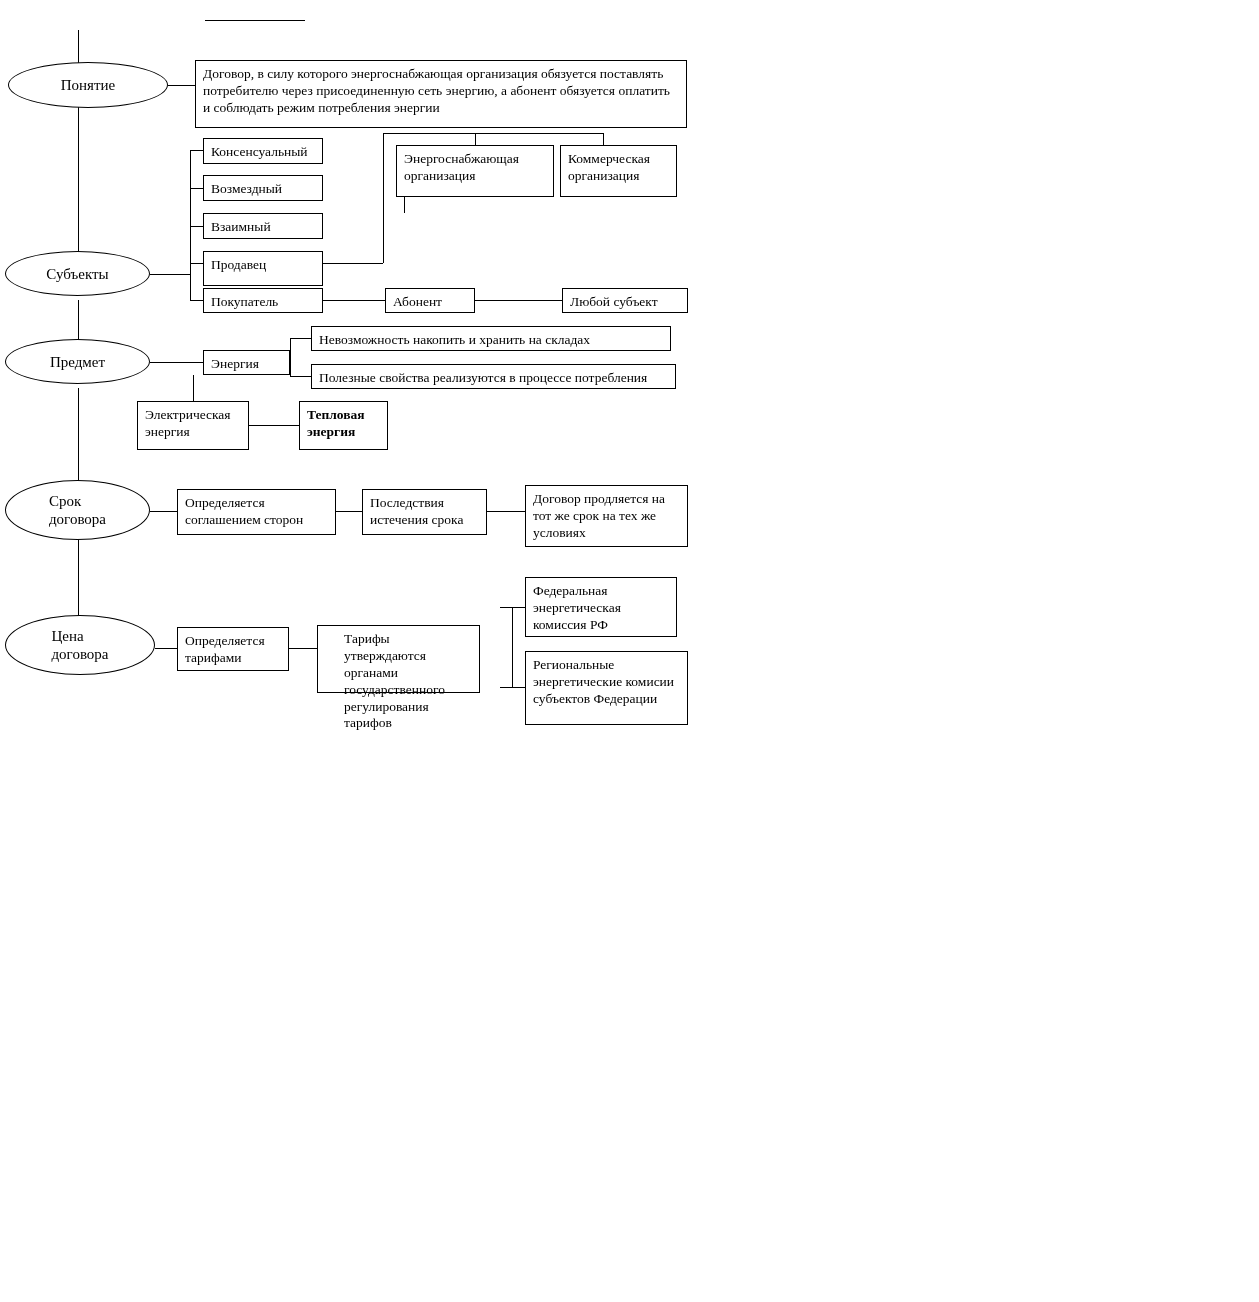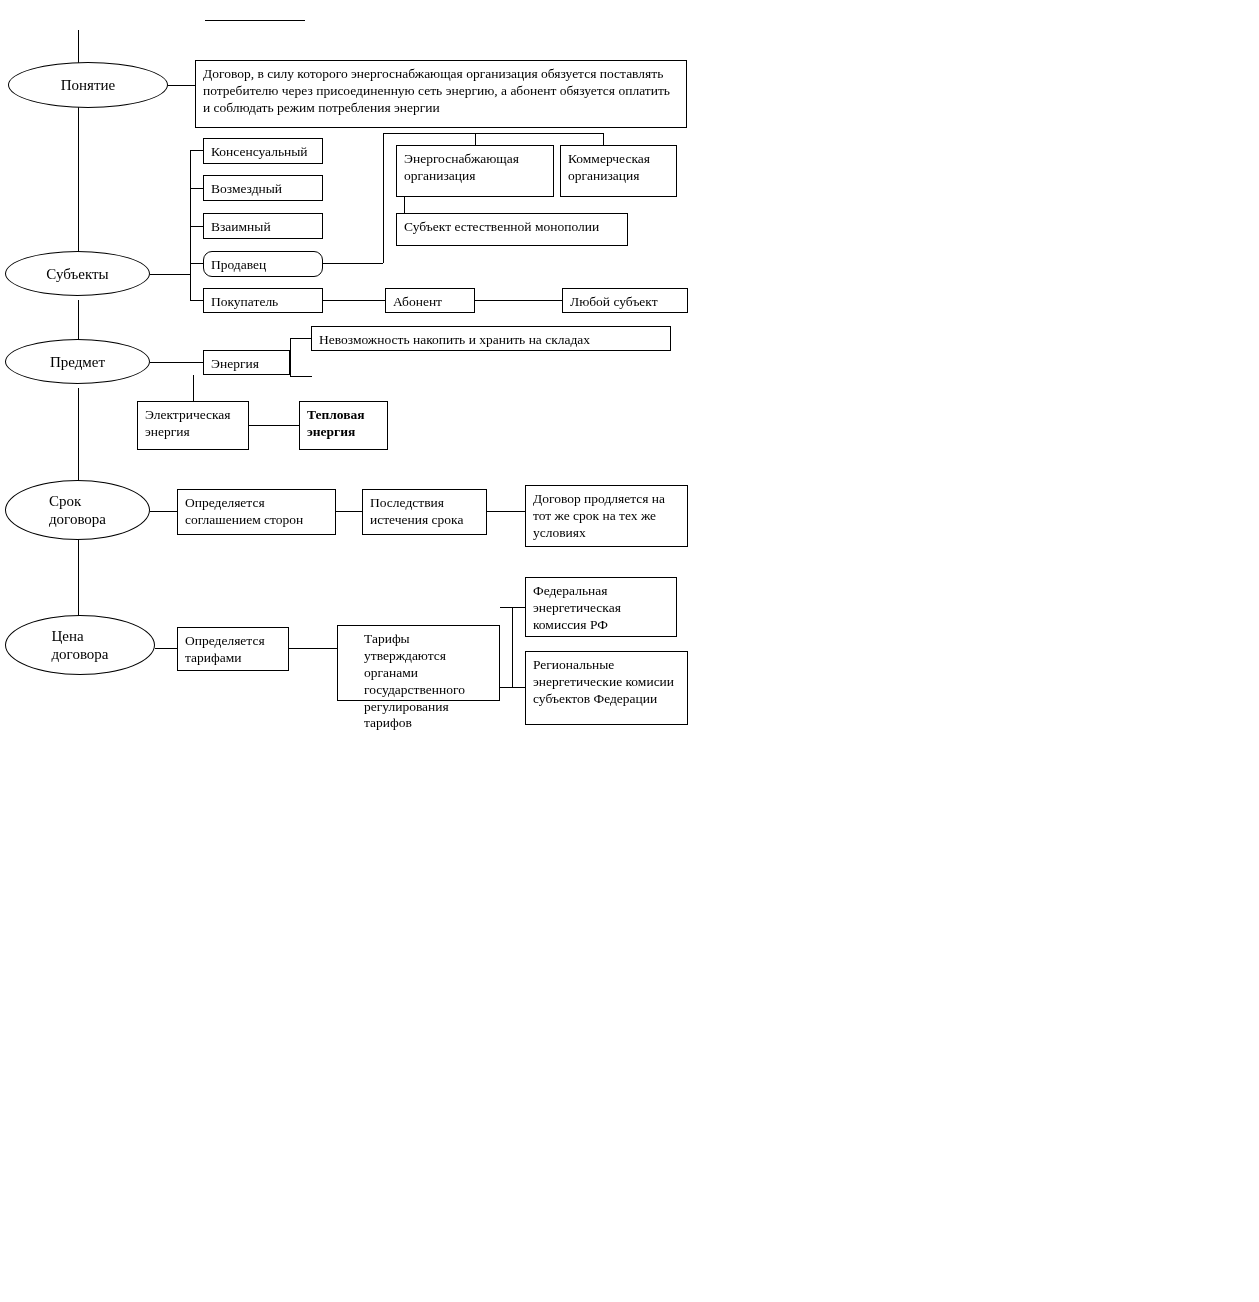--- a/index.html
+++ b/index.html
@@ -81,51 +81,51 @@
   <div class="node" style="left:203px; top:213px; width:120px; height:26px;">Взаимный</div>
 
   <div class="ellipse" style="left:5px; top:251px; width:145px; height:45px;">
     <span>Субъекты</span>
   </div>
   <div class="line hline" style="left:150px; top:274px; width:40px;"></div>
   <div class="line vline" style="left:190px; top:263px; height:37px;"></div>
   <div class="line hline" style="left:190px; top:263px; width:14px;"></div>
   <div class="line hline" style="left:190px; top:300px; width:14px;"></div>
 
-  <div class="node" style="left:203px; top:251px; width:120px; height:26px;border-radius:9px;">Продавец</div>
+  <div class="node" style="left:203px; top:251px; width:120px; height:35px;">Продавец</div>
   <div class="node" style="left:203px; top:288px; width:120px; height:25px;">Покупатель</div>
 
   <div class="line hline" style="left:323px; top:263px; width:60px;"></div>
   <div class="line vline" style="left:383px; top:133px; height:130px;"></div>
   <div class="line hline" style="left:383px; top:133px; width:220px;"></div>
   <div class="line vline" style="left:475px; top:133px; height:12px;"></div>
   <div class="line vline" style="left:603px; top:133px; height:12px;"></div>
 
   <div class="node" style="left:396px; top:145px; width:158px; height:52px;">Энергоснабжающая организация</div>
   <div class="node" style="left:560px; top:145px; width:117px; height:52px;">Коммерческая организация</div>
 
   <div class="line vline" style="left:404px; top:197px; height:16px;"></div>
-  <div class="node" style="left:396px; top:213px; width:232px; height:33px;">Субъект естественной монополии</div>
 
   <div class="line hline" style="left:323px; top:300px; width:62px;"></div>
   <div class="node" style="left:385px; top:288px; width:90px; height:25px;">Абонент</div>
   <div class="line hline" style="left:475px; top:300px; width:88px;"></div>
   <div class="node" style="left:562px; top:288px; width:126px; height:25px;">Любой субъект</div>
 
   <div class="ellipse" style="left:5px; top:339px; width:145px; height:45px;">
     <span>Предмет</span>
   </div>
   <div class="line hline" style="left:150px; top:362px; width:53px;"></div>
   <div class="node" style="left:203px; top:350px; width:87px; height:25px;">Энергия</div>
 
   <div class="line hline" style="left:290px; top:338px; width:22px;"></div>
   <div class="line vline" style="left:290px; top:338px; height:38px;"></div>
   <div class="line hline" style="left:290px; top:376px; width:22px;"></div>
 
   <div class="node" style="left:311px; top:326px; width:360px; height:25px;">Невозможность накопить и хранить на складах</div>
+  <div class="node" style="left:311px; top:364px; width:365px; height:25px;">Полезные свойства реализуются в процессе потребления</div>
 
   <div class="line vline" style="left:193px; top:375px; height:27px;"></div>
   <div class="node" style="left:137px; top:401px; width:112px; height:49px;">Электрическая энергия</div>
   <div class="line hline" style="left:249px; top:425px; width:51px;"></div>
   <div class="node" style="left:299px; top:401px; width:89px; height:49px;font-weight:bold;">Тепловая энергия</div>
 
   <div class="ellipse" style="left:5px; top:480px; width:145px; height:60px;">
     <span>
       <span>Срок</span>
       <span>договора</span>
@@ -140,21 +140,21 @@
 
   <div class="ellipse" style="left:5px; top:615px; width:150px; height:60px;">
     <span>
       <span>Цена</span>
       <span>договора</span>
     </span>
   </div>
   <div class="line hline" style="left:155px; top:648px; width:23px;"></div>
   <div class="node" style="left:177px; top:627px; width:112px; height:44px;">Определяется тарифами</div>
   <div class="line hline" style="left:289px; top:648px; width:49px;"></div>
-  <div class="node" style="left:337px; top:625px; width:163px; height:76px;padding-left:26px;">Тарифы утверждаются органами государственного регулирования тарифов</div>
+  <div class="node" style="left:317px; top:625px; width:163px; height:68px;padding-left:26px;">Тарифы утверждаются органами государственного регулирования тарифов</div>
 
   <div class="line hline" style="left:500px; top:607px; width:26px;"></div>
   <div class="line vline" style="left:512px; top:607px; height:80px;"></div>
   <div class="line hline" style="left:500px; top:687px; width:26px;"></div>
 
   <div class="node" style="left:525px; top:577px; width:152px; height:60px;">Федеральная энергетическая комиссия РФ</div>
   <div class="node" style="left:525px; top:651px; width:163px; height:74px;">Региональные энергетические комисии субъектов Федерации</div>
 
 </div>
 

